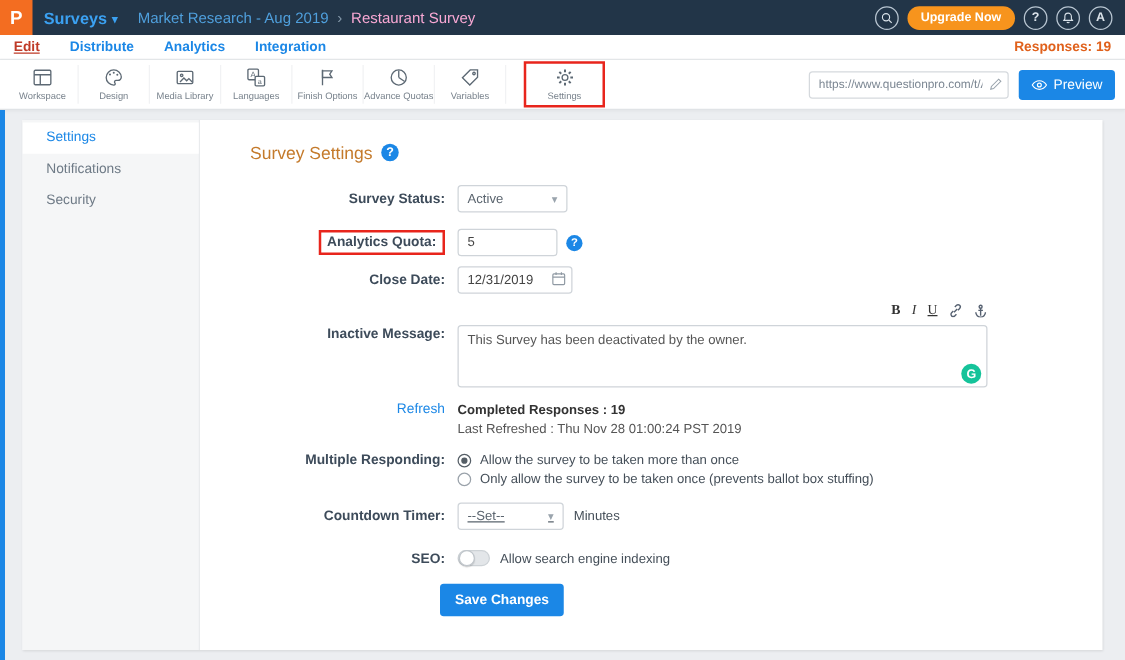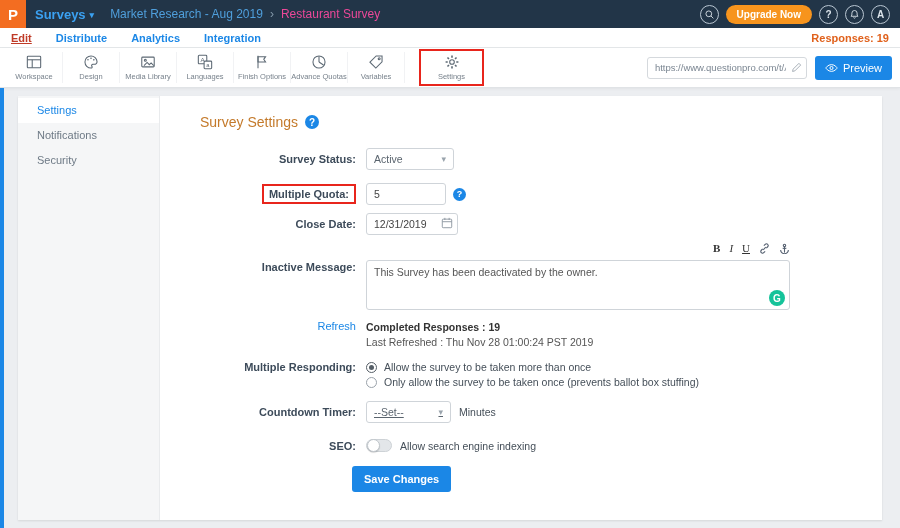--- a/index.html
+++ b/index.html
@@ -9,21 +9,21 @@
 
   
   .topbar { height:28px; background:#223548; display:flex; align-items:center; padding-right:10px; flex-shrink:0; }
   .logo { width:26px; height:28px; background:#f36d21; color:#fff; font-weight:bold; font-size:15px;
           display:flex; align-items:center; justify-content:center; cursor:pointer; }
   .product-menu { display:flex; align-items:center; gap:4px; margin-left:9px; color:#3ba1f2; font-size:13px; font-weight:bold; cursor:pointer; }
   .caret { font-size:9px; margin-top:1px; }
   .breadcrumb { display:flex; align-items:center; gap:7px; margin-left:16px; font-size:12px; }
   .crumb-project { color:#4f9fdc; cursor:pointer; text-decoration:none; }
   .crumb-sep { color:#8398a9; }
-  .crumb-survey { color:#ec4899; }
+  .crumb-survey { color:#f9a8d4; }
   .topbar-right { margin-left:auto; display:flex; align-items:center; gap:7px; }
   .circle-btn { width:19px; height:19px; border-radius:50%; border:1px solid #b9c6d2; background:transparent;
                 color:#dbe3ea; font-size:10px; display:flex; align-items:center; justify-content:center;
                 padding:0; cursor:pointer; font-family:inherit; }
   .circle-btn svg { width:11px; height:11px; fill:none; stroke:currentColor; stroke-width:1.3; }
   .qmark, .avatar { font-weight:bold; }
   .upgrade-btn { background:#f7941d; border:none; color:#fff; font-size:10px; font-weight:bold;
                  padding:4px 11px; border-radius:11px; cursor:pointer; font-family:inherit; }
 
   
@@ -273,21 +273,21 @@
               <span>Active</span>
               <span class="chev">▾</span>
             </div>
           </div>
         </div>
 
         
         <div class="row mb8">
           <div class="flabel">
             <span class="red-box label-box">
-              <span>Multiple Quota:</span>
+              <span>Analytics Quota:</span>
             </span>
           </div>
           <div class="fctl">
             <input class="text-input quota" value="5" style="">
             <span class="help-circle">?</span>
           </div>
         </div>
 
         
         <div class="row mb6">

